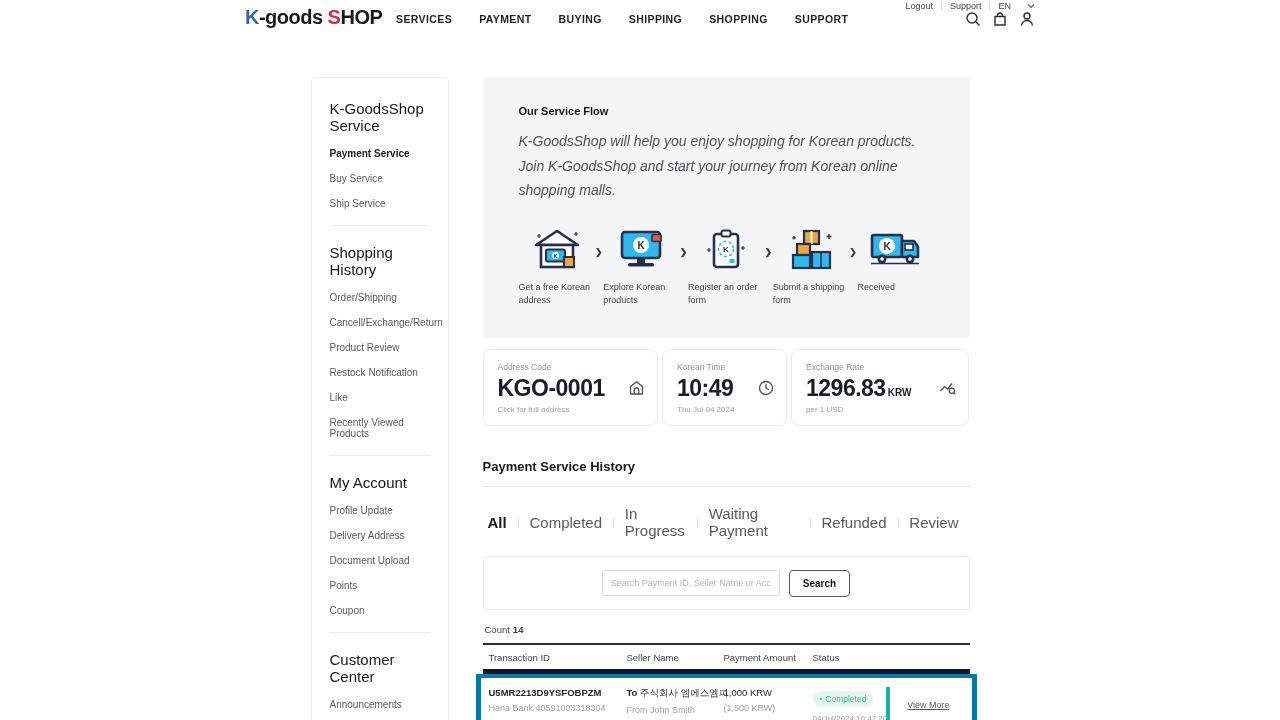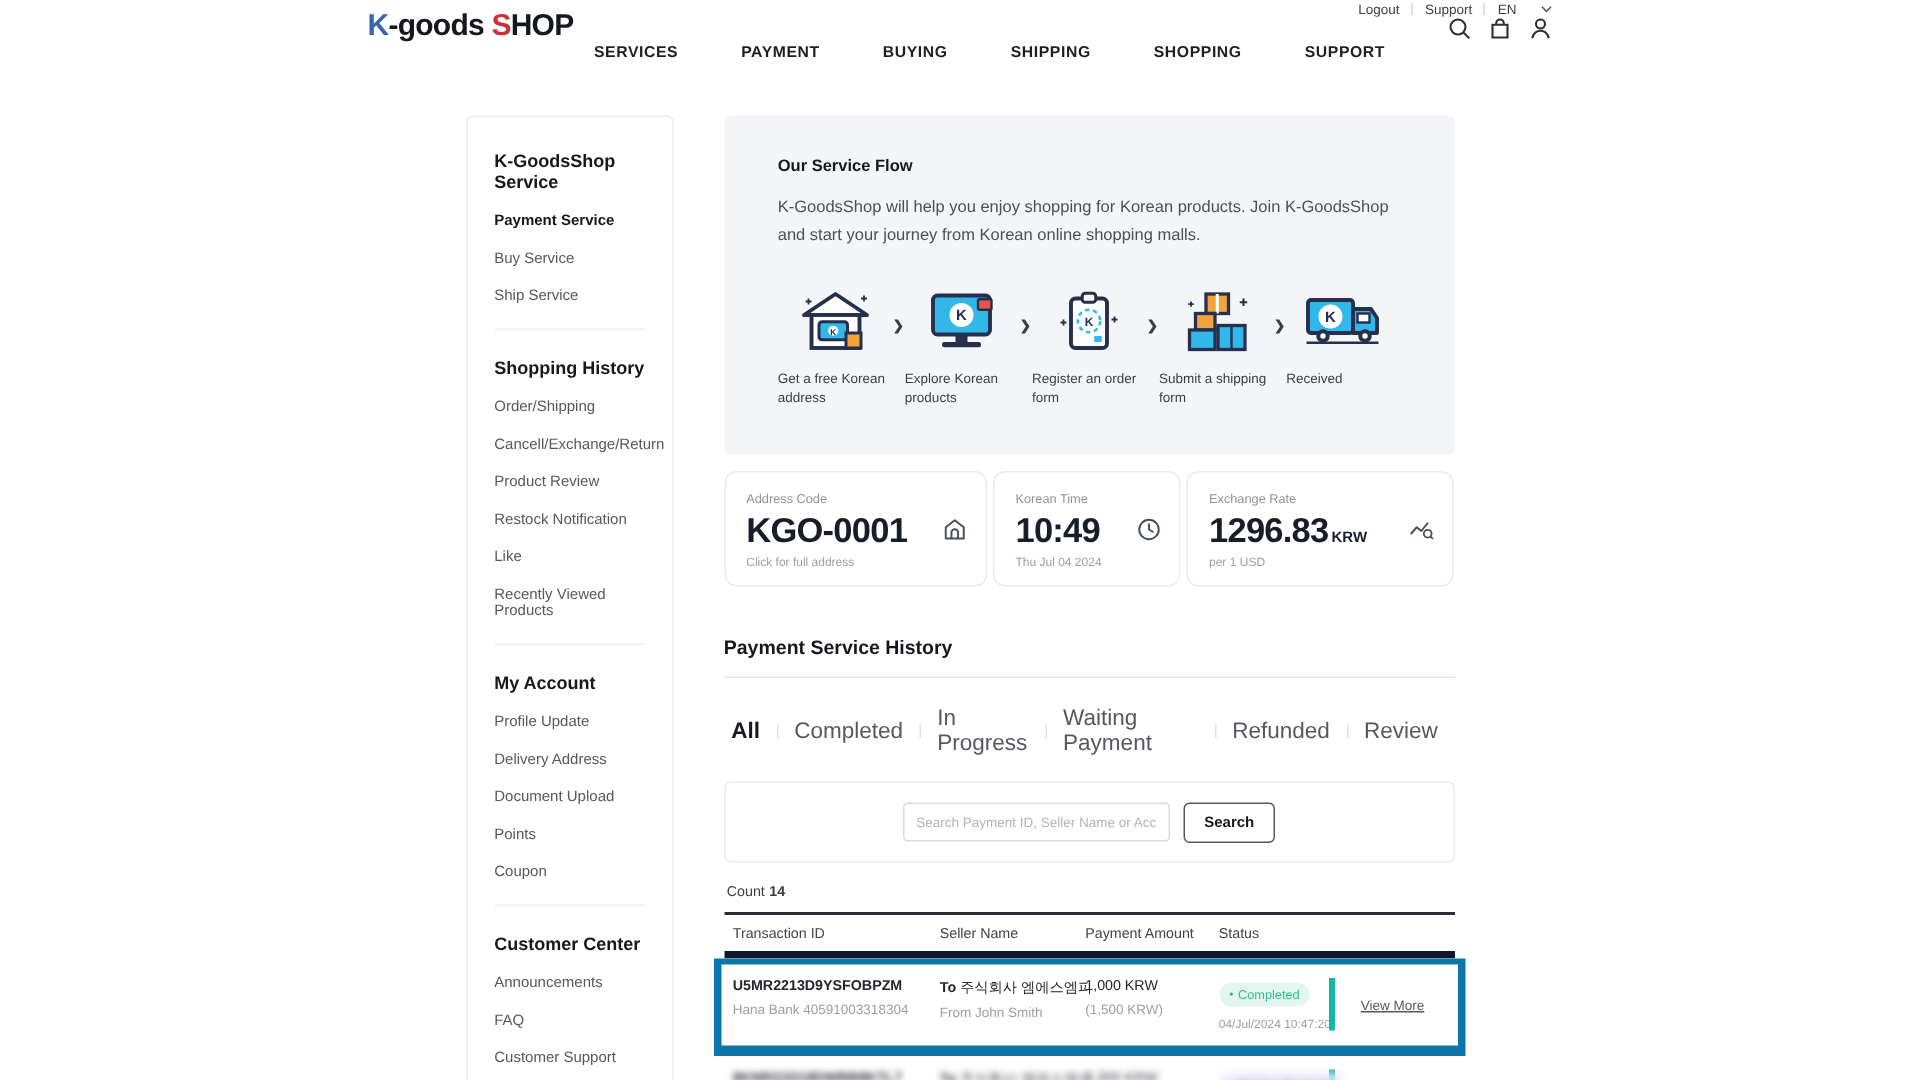--- a/index.html
+++ b/index.html
@@ -4,47 +4,47 @@
 <style>
   * { margin:0; padding:0; box-sizing:border-box; }
   html,body { width:1280px; height:720px; overflow:hidden; background:#fff;
     font-family:"Liberation Sans", sans-serif; color:#1c2026; }
 
   
   .top-header { width:790px; margin:0 auto; padding-top:16px; position:relative; height:42px; }
   .logo { position:absolute; left:0; top:6px; font-size:20px; font-weight:700; letter-spacing:-0.5px; cursor:pointer; }
   .logo .lk { color:#3c63ad; } .logo .lg { color:#15181c; }
   .logo .ls { color:#c9313d; margin-left:5px; } .logo .lh { color:#15181c; }
-  .main-nav { position:absolute; left:151px; top:29px; display:flex; gap:42px; }
+  .main-nav { position:absolute; left:151px; top:13px; display:flex; gap:27px; }
   .main-nav span { font-size:10.5px; font-weight:700; letter-spacing:0.4px; color:#1c2026; cursor:pointer; white-space:nowrap; }
   .util-links { position:absolute; right:0; top:1px; display:flex; align-items:center; font-size:9px; color:#3a3f46; }
   .util-links .ul-item { cursor:pointer; padding:0 8px; }
   .util-links .sep { width:1px; height:8px; background:#d4d7da; }
   .util-links .lang { display:flex; align-items:center; gap:16px; padding:0 0 0 8px; cursor:pointer; }
   .icon-row { position:absolute; right:0; top:11px; display:flex; gap:11px; align-items:center; }
   .icon-row svg { cursor:pointer; display:block; }
 
   
   .page { width:659px; margin:35px auto 0; display:flex; gap:34px; }
 
   
   .sidebar { width:138px; min-height:640px; border:1px solid #ececee; border-radius:4px;
     padding:22px 18px; background:#fff; flex-shrink:0; }
-  .sb-title { font-size:12px; font-weight:700; color:#15181c; margin-bottom:14px; }
+  .sb-title { font-size:15px; font-weight:400; color:#15181c; margin-bottom:14px; }
   .sb-item { font-size:10px; color:#55595f; margin-bottom:14px; cursor:pointer; }
   .sb-item.active { font-weight:700; color:#15181c; }
   .sb-divider { border:none; border-top:1px solid #ececee; margin:16px 0 18px; }
 
   
   .main-col { width:487px; }
 
   
   .flow-panel { background:#f4f5f6; border-radius:4px; padding:28px 36px 30px; }
   .flow-title { font-size:11px; font-weight:700; color:#15181c; margin-bottom:12px; }
-  .flow-desc { font-size:11px; color:#4b5057; line-height:1.75; width:420px; }
+  .flow-desc { font-size:14px; color:#4b5057; line-height:1.75; width:420px;font-style:italic; }
   .flow-steps { display:flex; align-items:flex-start; margin-top:24px; justify-content:space-between; }
   .flow-step { display:flex; flex-direction:column; align-items:center; width:76px; }
   .flow-step .f-icon { height:46px; display:flex; align-items:center; }
   .flow-step .f-label { font-size:9px; color:#3a3f46; line-height:1.55; margin-top:8px; text-align:left; width:100%; }
   .flow-chevron { color:#3a3f46; font-size:9px; margin-top:20px; font-weight:700; }
 
   
   .info-cards { display:flex; gap:4px; margin-top:11px; }
   .info-card { border:1px solid #e9ebee; border-radius:8px; padding:12px 14px 11px; position:relative; background:#fff; }
   .ic-address { width:177px; } .ic-time { width:126px; } .ic-rate { width:180px; }

